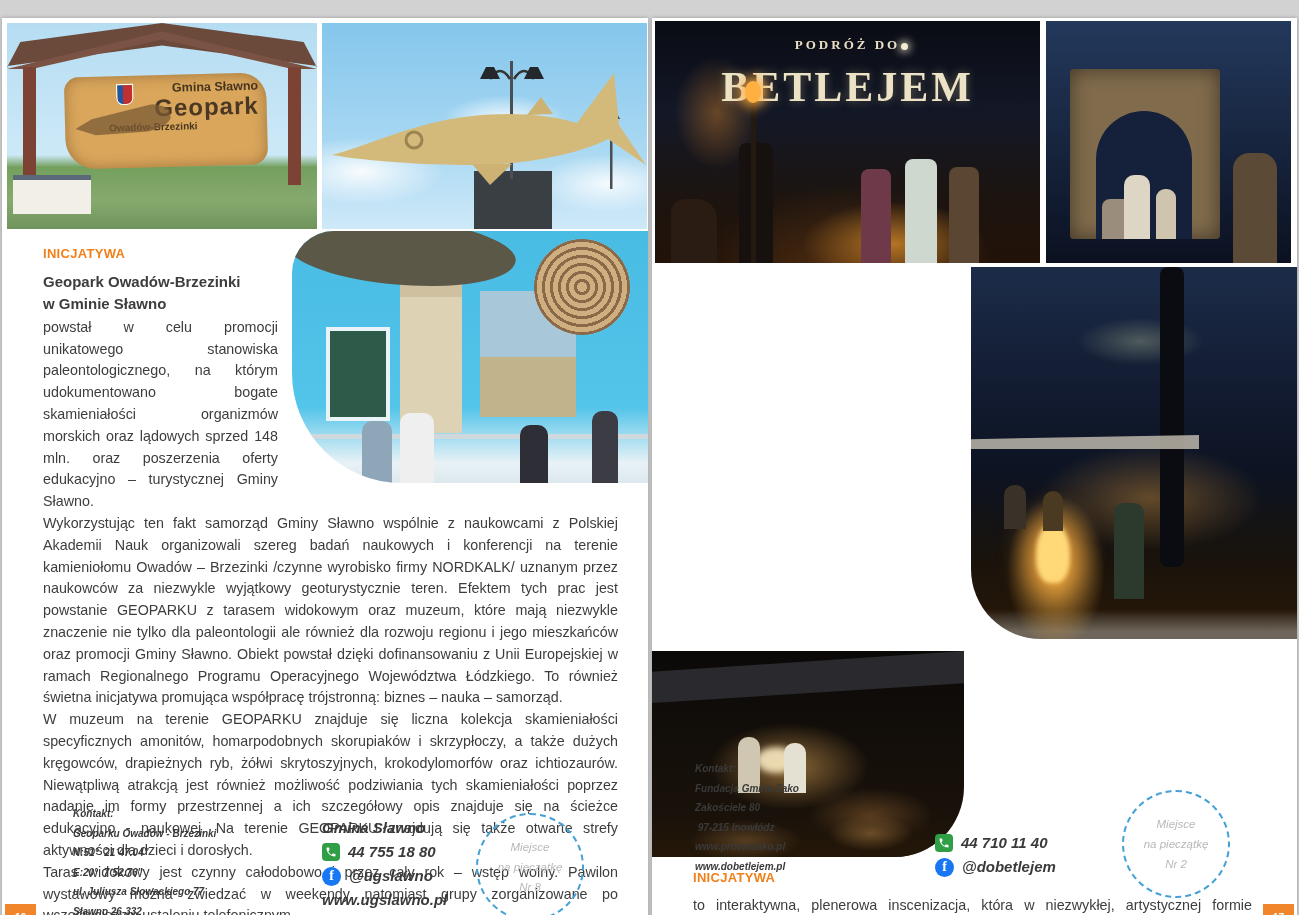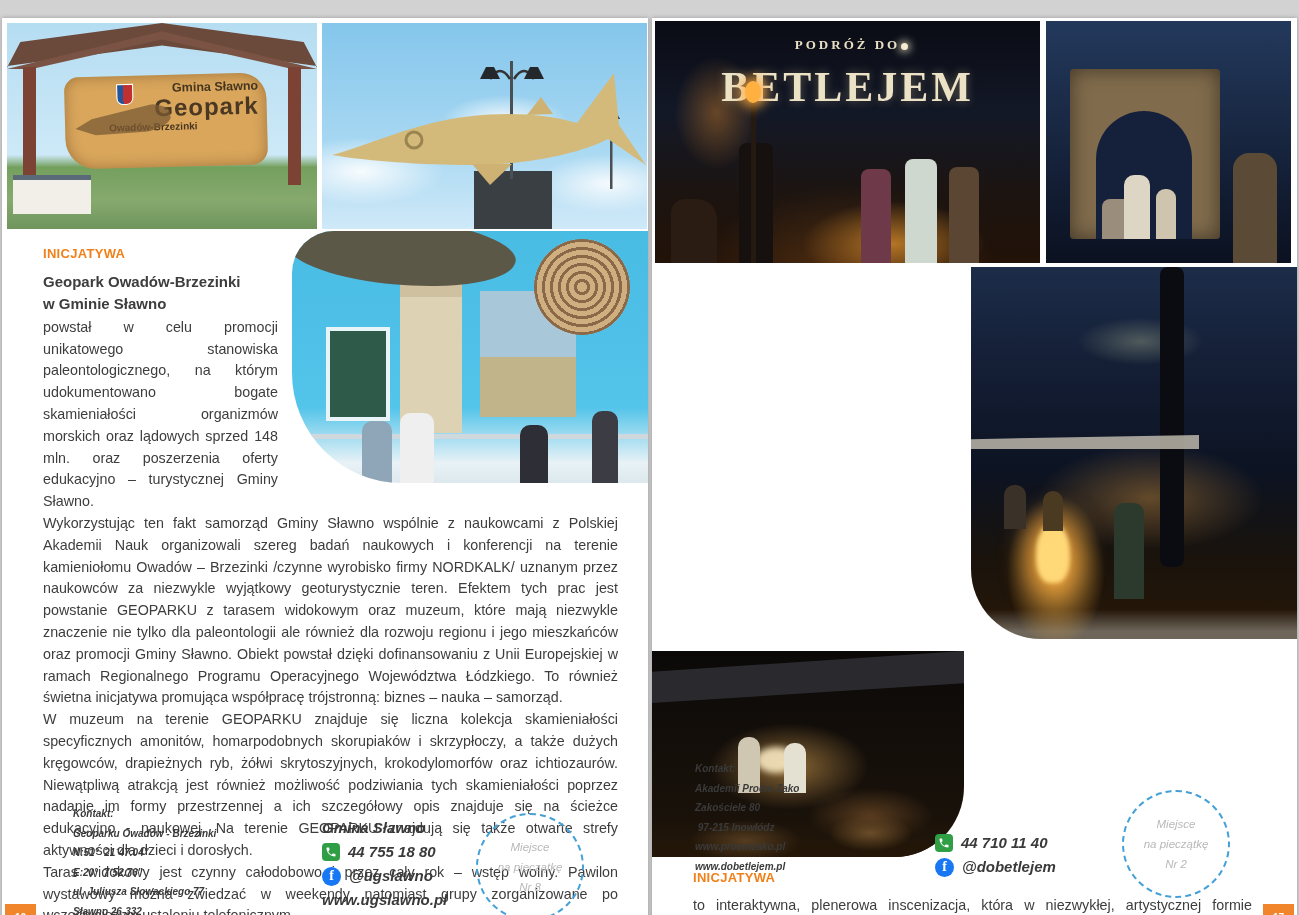--- a/index.html
+++ b/index.html
@@ -272,21 +272,21 @@
         <div class="s-hay"></div>
       </div>
 
       <p class="init-label" style="color:#f08019;margin-top:4px;">INICJATYWA</p>
       <p class="body-par">to interaktywna, plenerowa inscenizacja, która w niezwykłej, artystycznej formie przedstawia wydarzenie, które zmieniło historię świata. Spektakl, w realizację którego angażuje się corocznie ponad 150 wolontariuszy, przypomina najważniejsze fakty i przedstawia najpiękniejsze sceny historii Bożego Narodzenia. Widzowie, będąc częścią przedstawienia, w asyście rzymskich żołnierzy razem z głównymi bohaterami przedstawianej historii, wyruszają w pełną wrażeń podróż, na końcu której, w ubogiej stajence, spotykają  Marię i Józefa z dzieciątkiem Jezus.</p>
 
     </div>
 
     <div class="contact-block" style="left:43px;top:741px;">
       <div class="c-line">Kontakt:</div>
-      <div class="c-line">Akademii Proem Zako</div>
+      <div class="c-line">Fundacja Gmina Zako</div>
       <div class="c-line">Zakościele 80</div>
       <div class="c-line"> 97-215 Inowłódz</div>
       <div class="c-line">www.proemzako.pl</div>
       <div class="c-line">www.dobetlejem.pl</div>
     </div>
 
     <div class="org-block" style="left:283px;top:813px;">
       <div class="icon-row">
         <span class="phone-ic">
           <svg width="12" height="12" viewBox="0 0 24 24">

